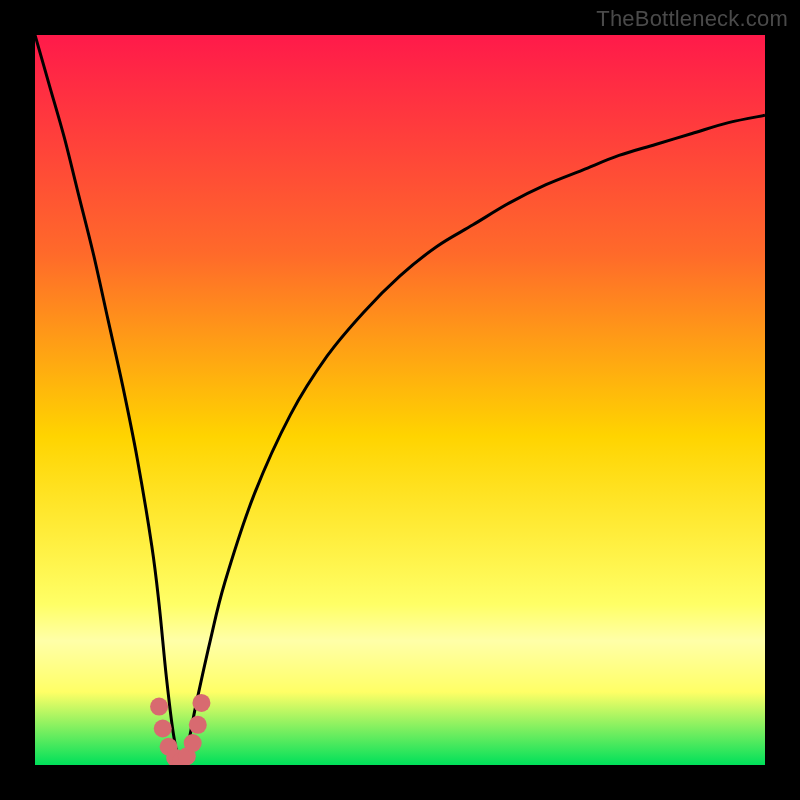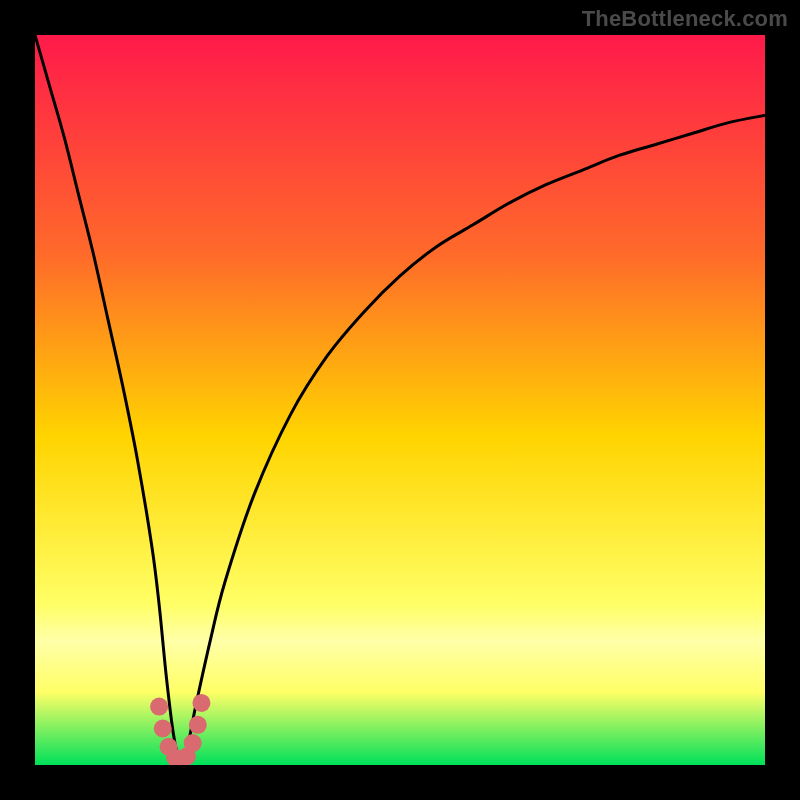--- a/index.html
+++ b/index.html
@@ -26,21 +26,21 @@
     width: 730px;
     height: 730px;
     overflow: hidden;
   }
   .watermark {
     position: absolute;
     top: 6px;
     right: 12px;
     color: #4a4a4a;
     font-size: 22px;
-    font-weight: 700;
+    font-weight: 400;
     letter-spacing: 0.2px;
   }
 </style>
 </head>
 <body>
 
 <div class="frame">
 
   <div class="watermark">TheBottleneck.com</div>
 

